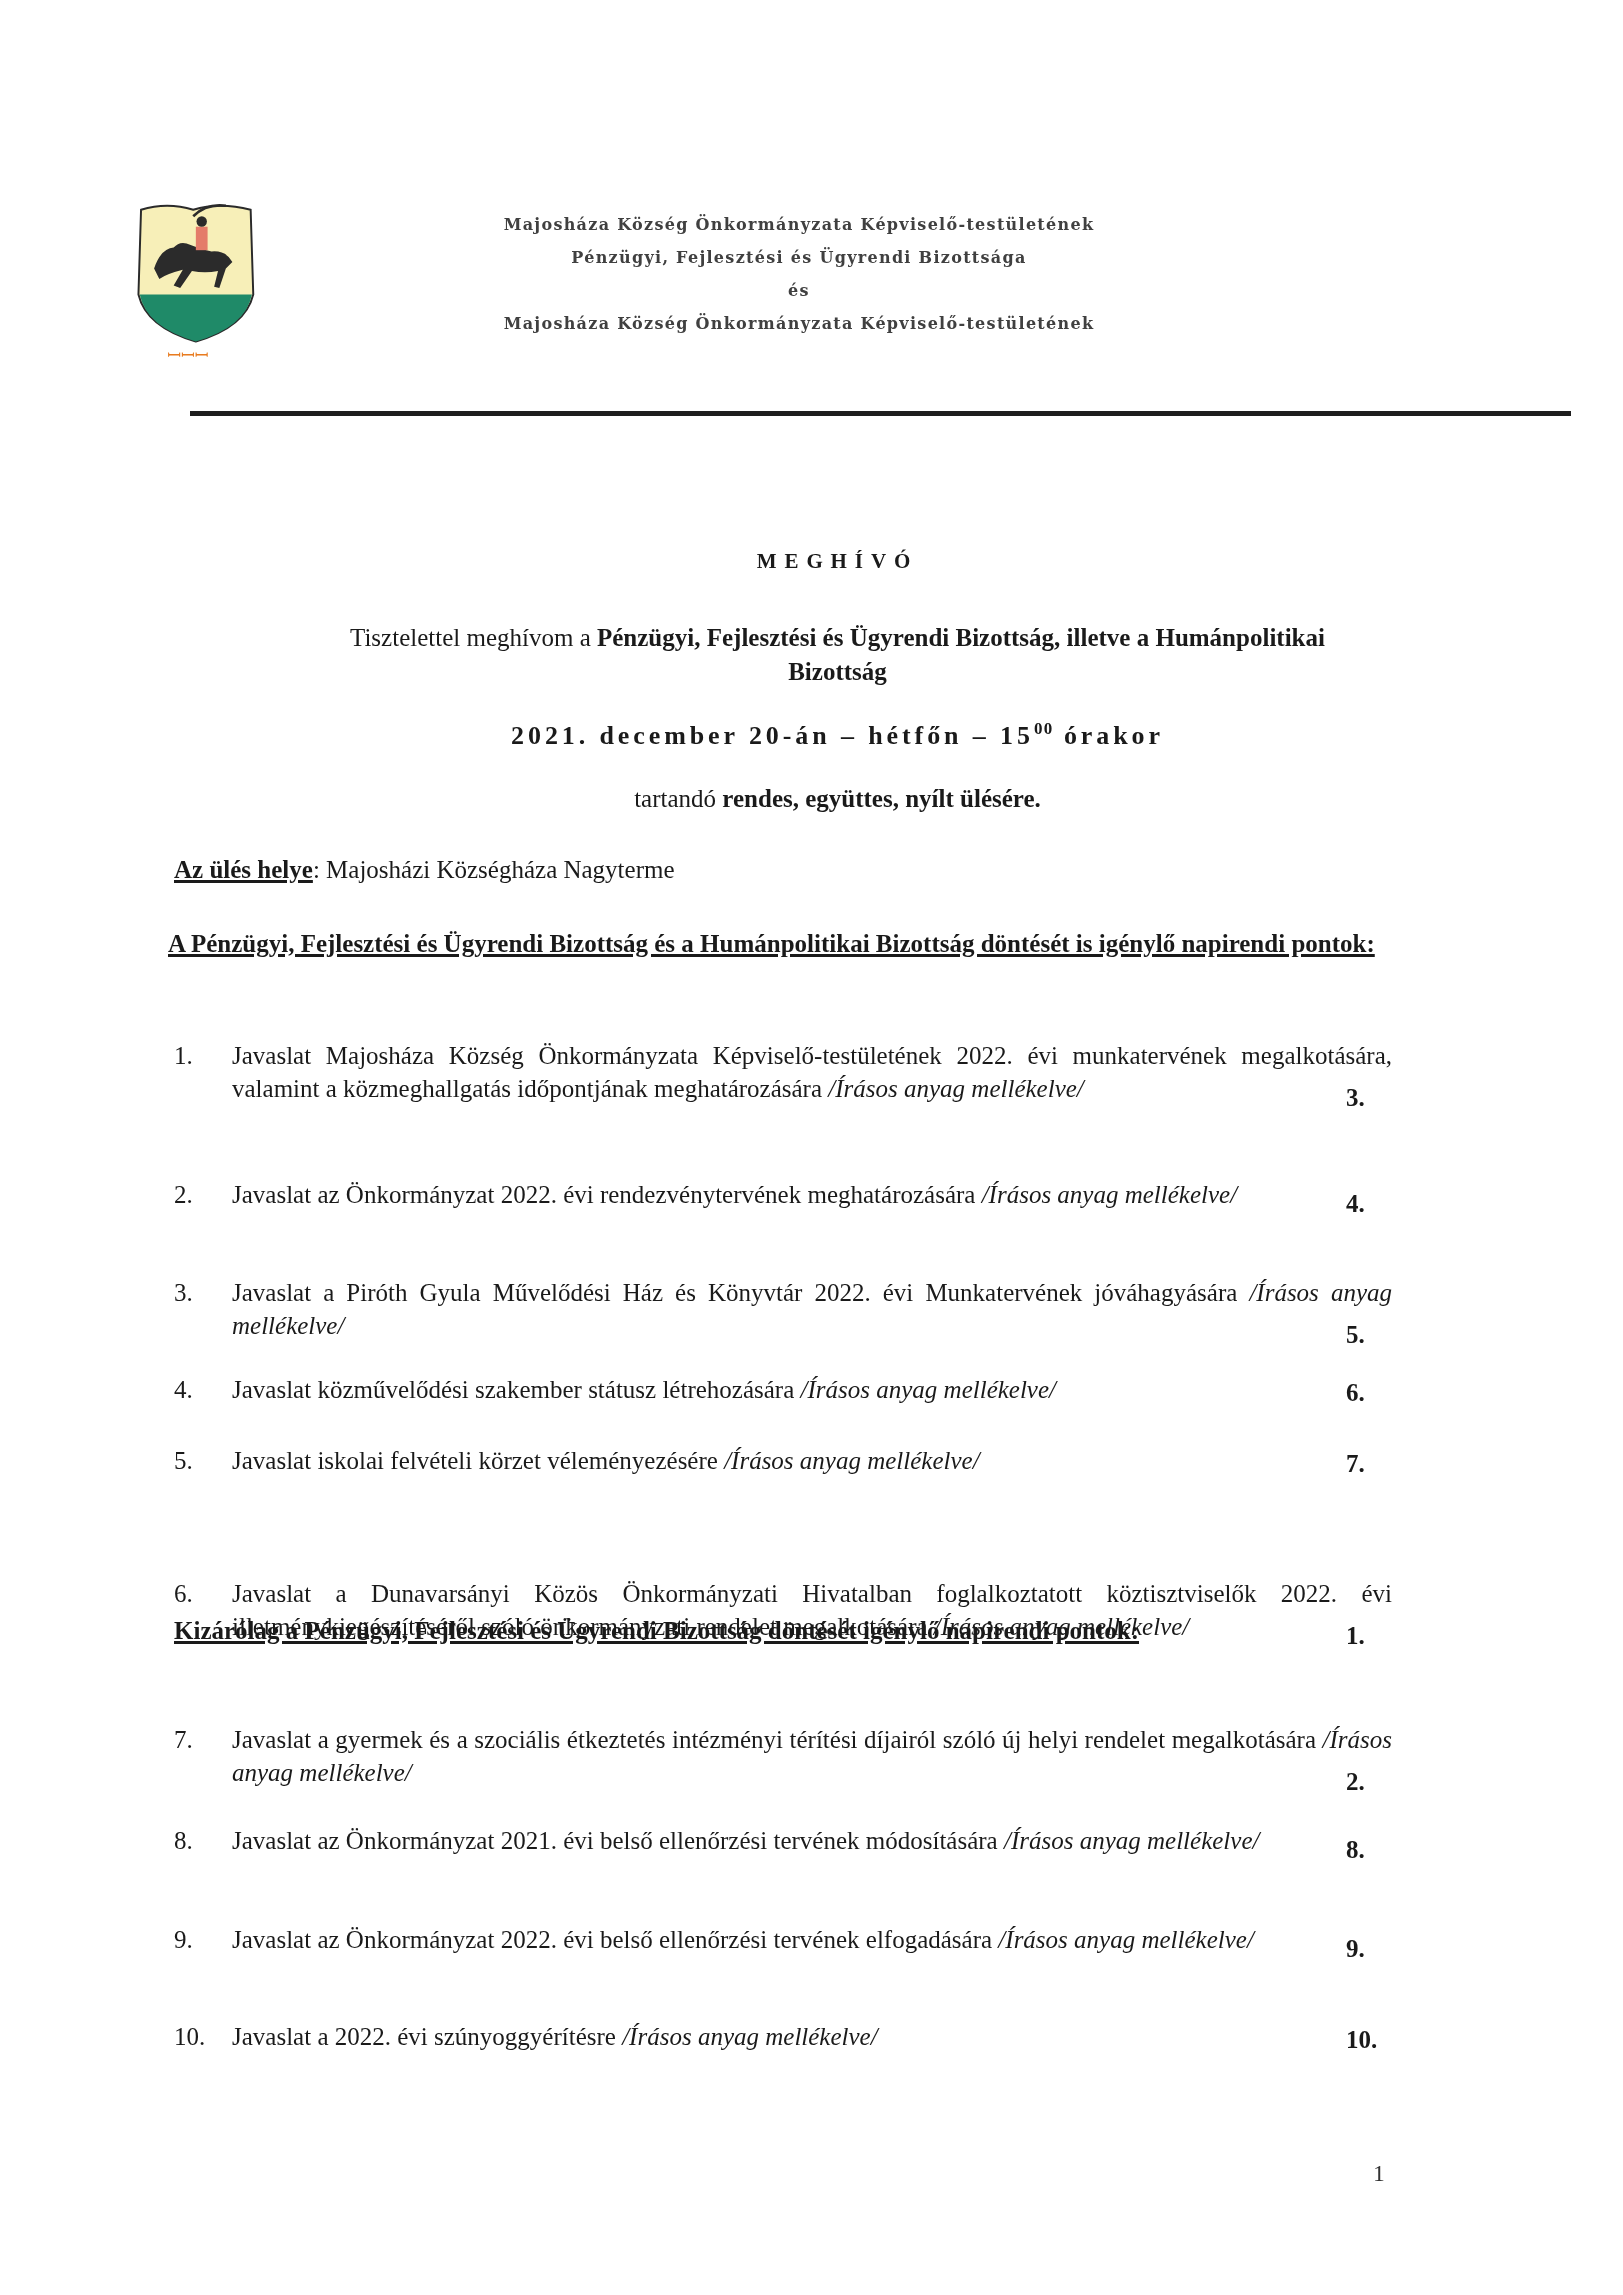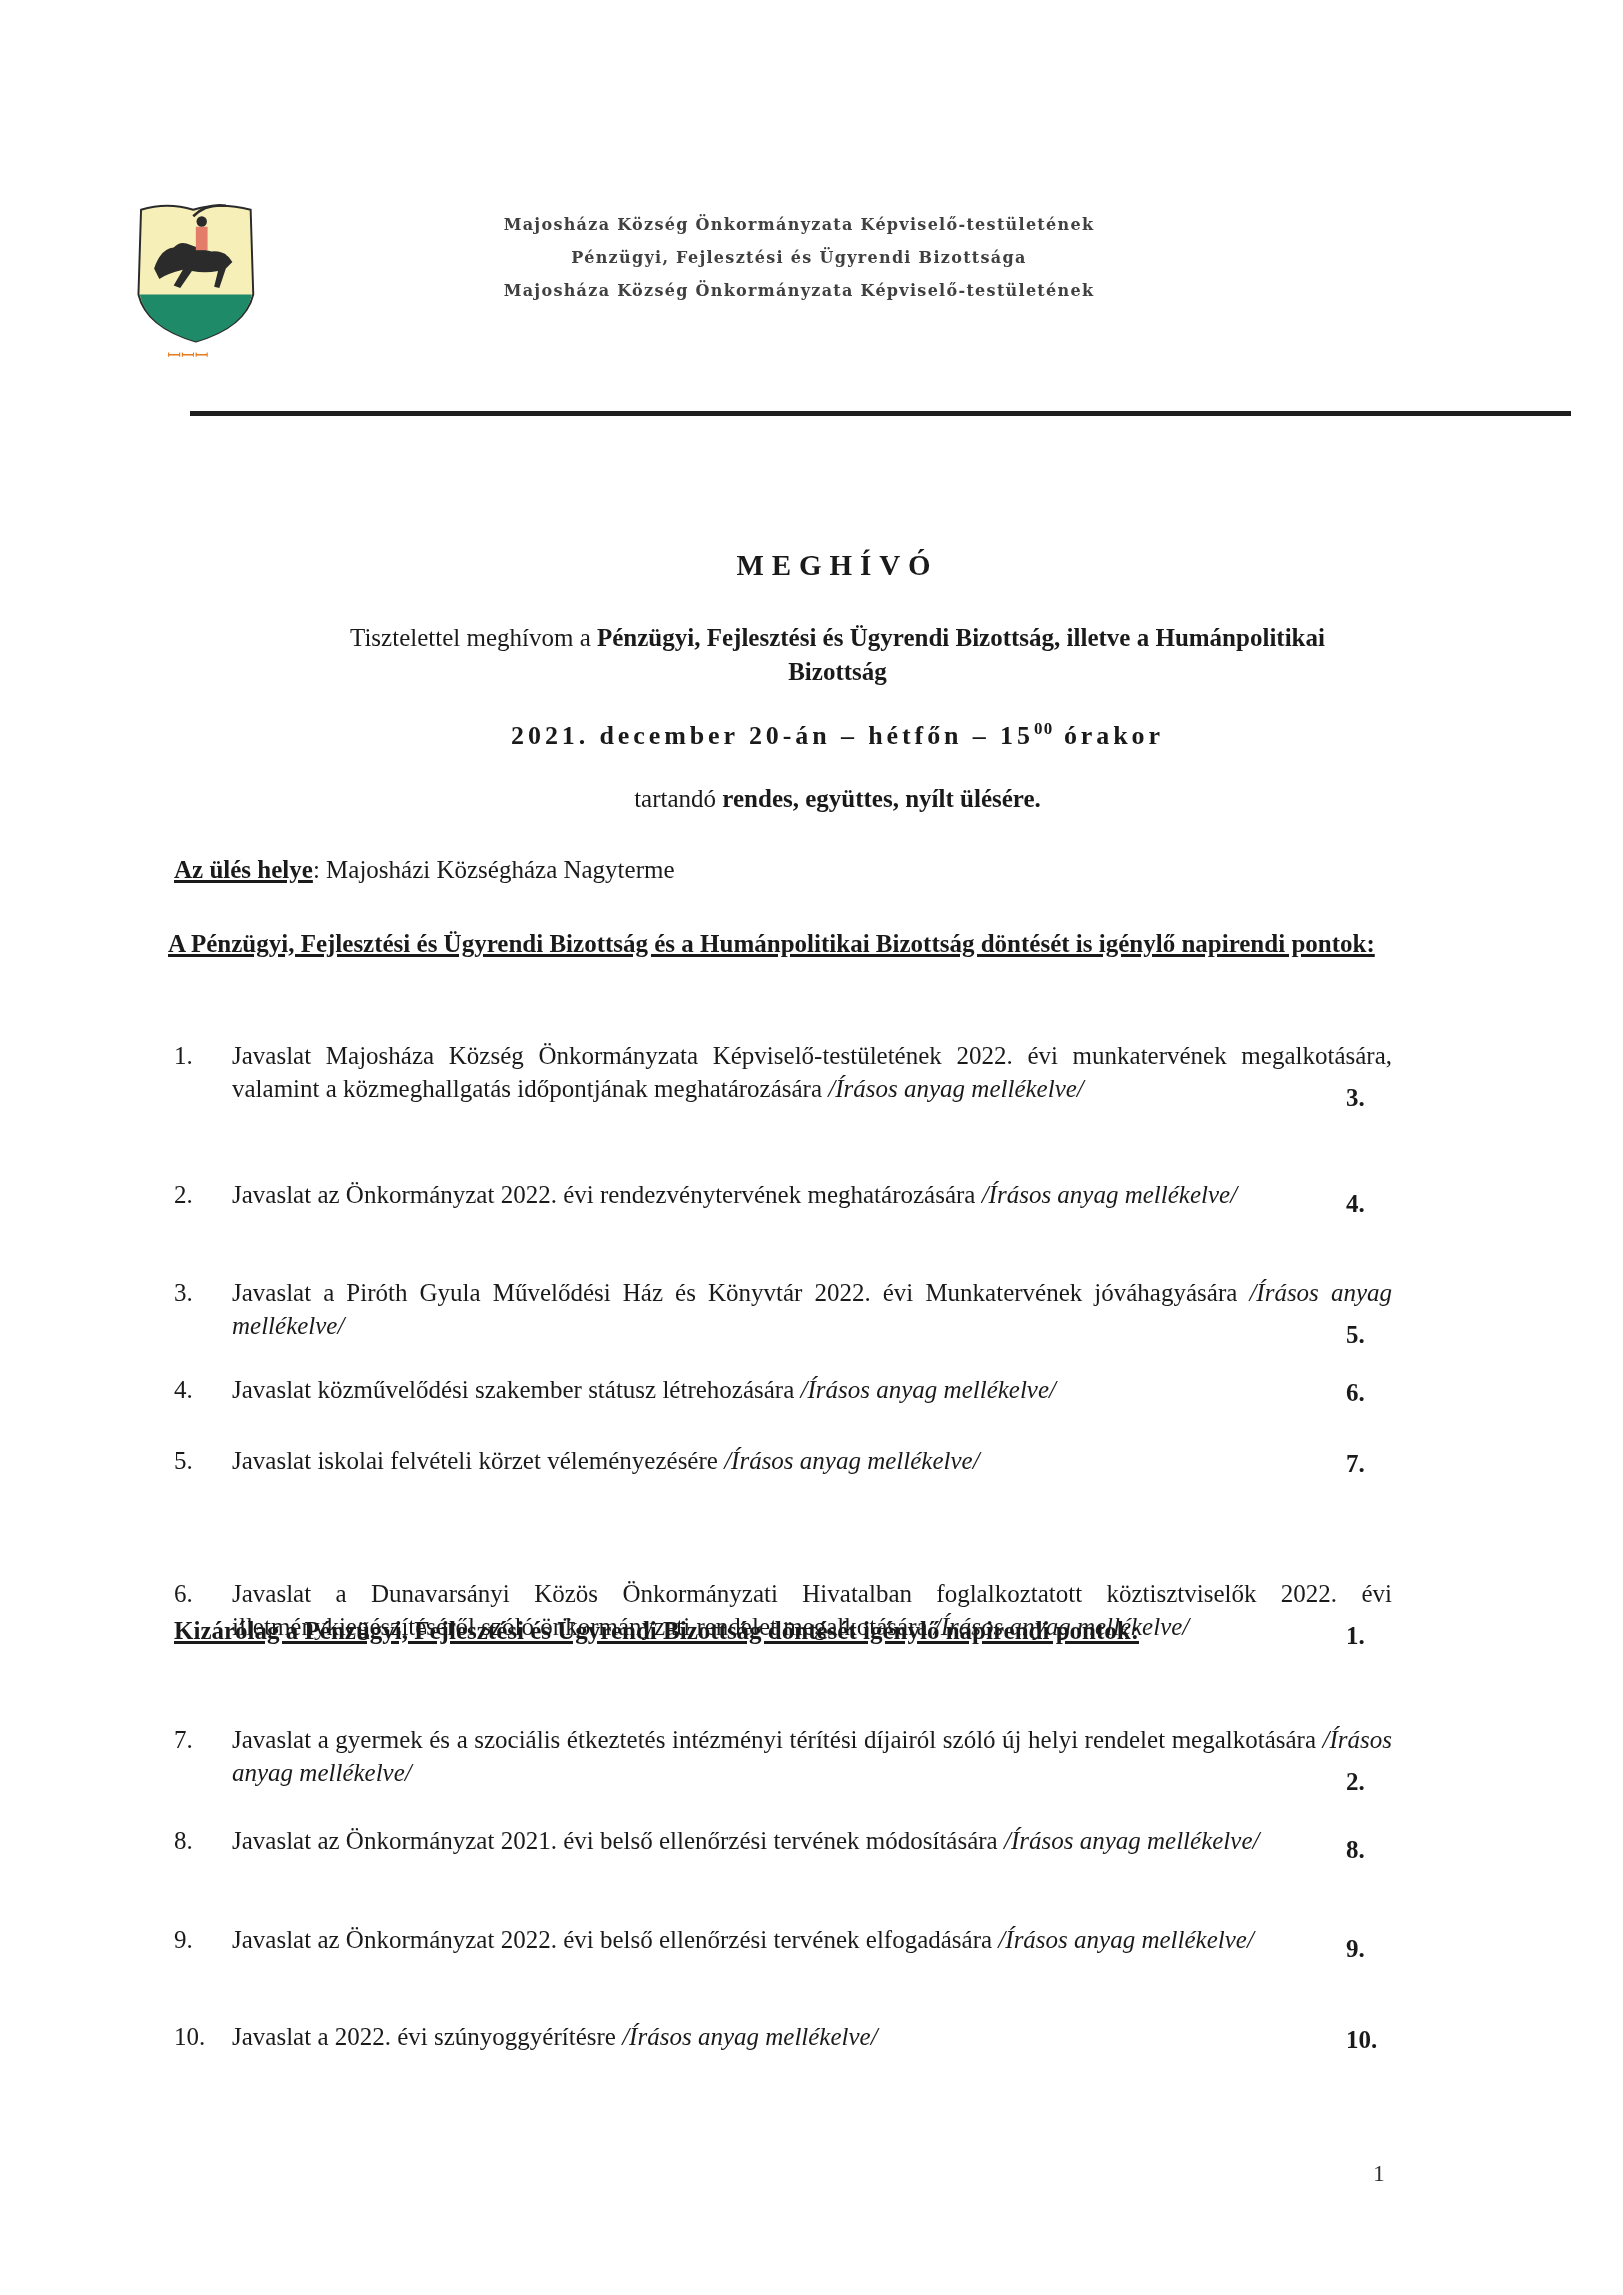--- a/index.html
+++ b/index.html
@@ -14,21 +14,21 @@
                     font-size: 16px; line-height: 33px; letter-spacing: 1.3px; color: #404040; }
     .header-line { display: block; }
     .rule { left: 190px; top: 411px; width: 1381px; height: 4.6px; background: #1e1e1e; }
 
     .contact { left: 196px; top: 425px; width: 1283px; text-align: center;
                font-family: "DejaVu Serif", "Liberation Serif", serif; font-size: 26px; line-height: 35px; color: #151515; }
     .email-link { color: #1b3a9a; text-decoration: underline; text-decoration-thickness: 2px; }
 
     
     .title { left: 196px; top: 549px; width: 1283px; text-align: center; font-weight: bold;
-             font-size: 29px; letter-spacing: 7.9px; color: #1a1a1a; }
+             font-size: 21px; letter-spacing: 7.9px; color: #1a1a1a; }
     .intro { left: 196px; top: 621px; width: 1283px; text-align: center;
              font-size: 25px; line-height: 34px; }
     .intro b { font-weight: bold; }
     .date-line { left: 196px; top: 719px; width: 1283px; text-align: center; font-weight: bold;
                  font-size: 26px; letter-spacing: 3.9px; }
     .date-line sup { font-size: 17px; letter-spacing: 1.3px; }
     .session-line { left: 196px; top: 785px; width: 1283px; text-align: center; font-size: 25px; font-family: Liberation Serif, serif; }
     .venue { left: 174px; top: 856px; font-size: 25px; }
     .venue-label { font-weight: bold; text-decoration: underline; text-decoration-thickness: 2.6px; }
 
@@ -57,20 +57,21 @@
     <rect x="104" y="56" width="18" height="36" fill="#e47c6a"></rect>
     <circle cx="113" cy="48" r="8" fill="#2b2b2b"></circle>
     <path d="M100 40 Q120 20 150 24" stroke="#2b2b2b" stroke-width="4" fill="none"></path>
     <text x="60" y="262" font-size="26" fill="#e87b1f" font-family="DejaVu Sans, sans-serif">ꟷꟷꟷ</text>
   </svg>
 </div>
 
 <div class="abs header-block">
   <span class="header-line">Majosháza Község Önkormányzata Képviselő-testületének</span>
   <span class="header-line">Pénzügyi, Fejlesztési és Ügyrendi Bizottsága</span>
+  <span class="header-line">és</span>
   <span class="header-line">Majosháza Község Önkormányzata Képviselő-testületének</span>
 </div>
 
 <div class="abs rule"></div>
 
 <div class="abs contact">
 </div>
 
 <div class="abs title">MEGHÍVÓ</div>
 

